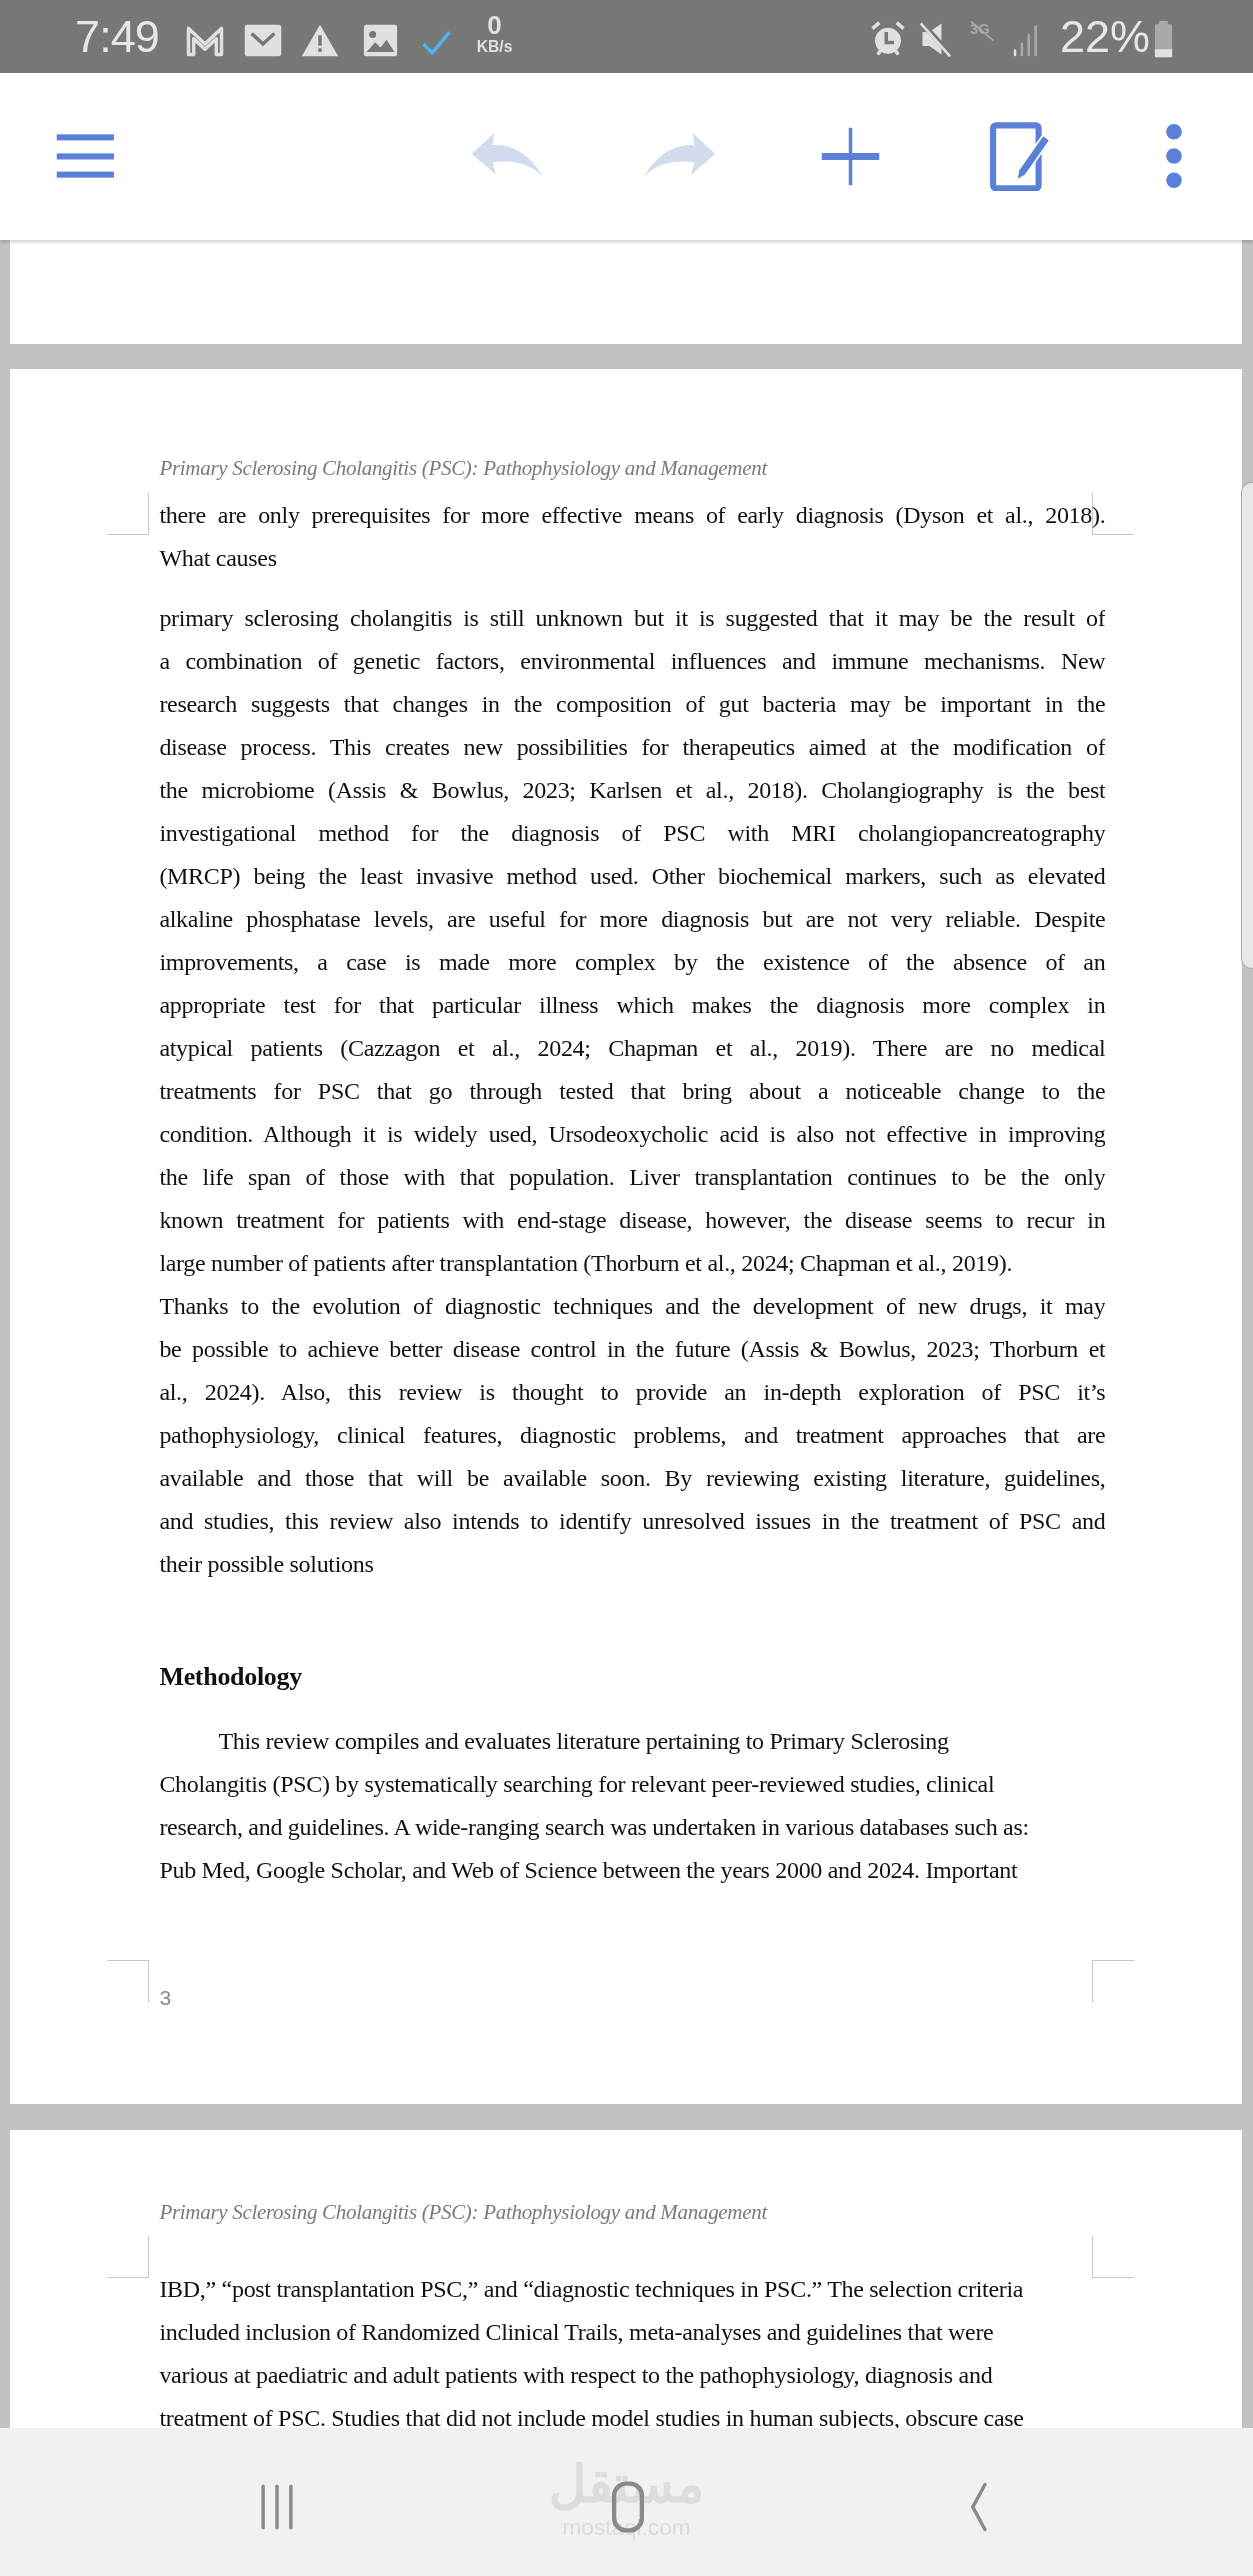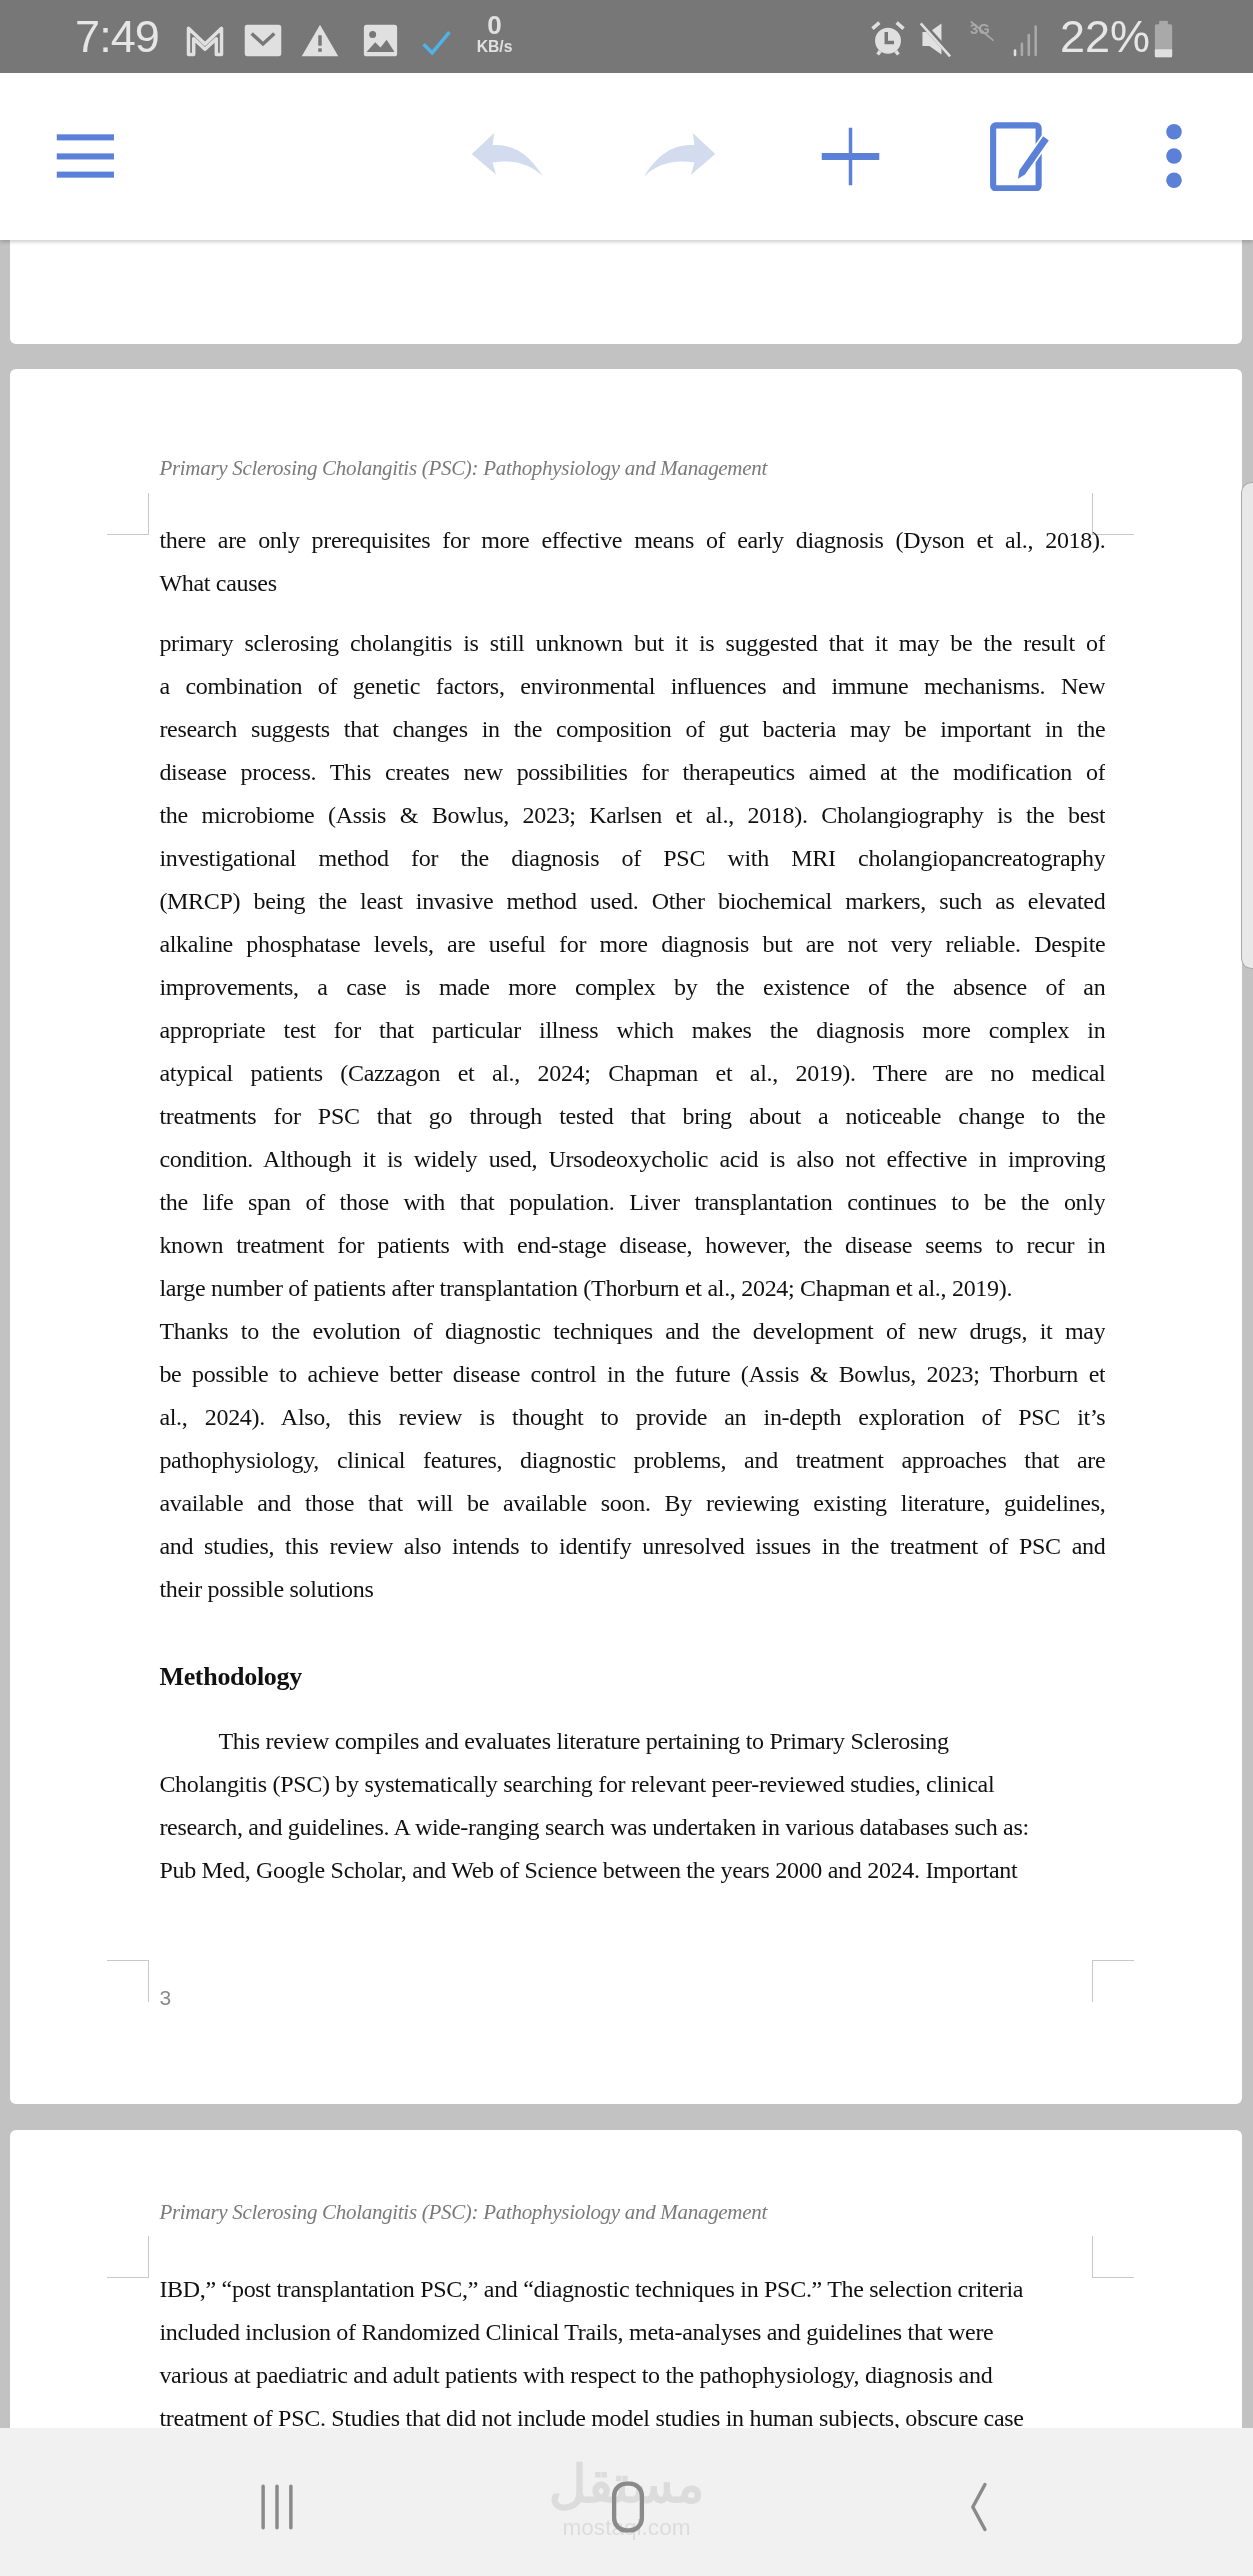--- a/index.html
+++ b/index.html
@@ -14,21 +14,21 @@
   .sb-net .n { font-size: 26px; line-height: 26px; font-weight: bold; color: #e0e0e0; display: block; }
   .sb-net .u { font-size: 15.7px; line-height: 17.4px; font-weight: bold; color: #e0e0e0; display: block; }
   .sb-battery-pct { position: absolute; left: 1060px; top: 8.7px; font-size: 45px; line-height: 56px; color: #e6e6e6; }
 
   
   .toolbar { position: absolute; left: 0; top: 73px; width: 1253px; height: 167px; background: #ffffff; box-shadow: 0 2.6px 3.5px rgba(0,0,0,0.18); z-index: 5; }
   .tb-btn { position: absolute; top: 44px; width: 78px; height: 78px; display: flex; align-items: center; justify-content: center; cursor: pointer; }
 
   
   .doc { position: absolute; left: 0; top: 240px; width: 1253px; height: 2188px; overflow: hidden; background: #c2c2c2; }
-  .page { position: absolute; left: 10.4px; width: 1232px; background: #ffffff; border-radius: 6px; }
+  .page { position: absolute; left: 10.4px; width: 1232px; background: #ffffff; }
   .page-prev { top: -8.7px; height: 113px; }
   .page-3 { top: 129px; height: 1735px; }
   .page-4 { top: 1890px; height: 522px; }
 
   .running-head { position: absolute; left: 149px; font-family: "Liberation Serif", serif; font-style: italic; font-size: 21px; color: #7a7a7a; white-space: nowrap; letter-spacing: -0.3px; }
   .corner { position: absolute; width: 42px; height: 42px; border-color: #c8c8c8; border-style: solid; border-width: 0; }
   .corner.tl { border-right-width: 1.7px; border-bottom-width: 1.7px; }
   .corner.tr { border-left-width: 1.7px; border-bottom-width: 1.7px; }
   .corner.bl { border-right-width: 1.7px; border-top-width: 1.7px; }
   .corner.br { border-left-width: 1.7px; border-top-width: 1.7px; }
@@ -171,21 +171,21 @@
 </div>
 
 <div class="doc">
   <div class="page page-prev"></div>
 
   <div class="page page-3">
     <div class="running-head" style="top:87px;">Primary Sclerosing Cholangitis (PSC): Pathophysiology and Management</div>
     <div class="corner tl" style="left:97px;top:124px;"></div>
     <div class="corner tr" style="left:1082px;top:124px;"></div>
 
-    <div class="body-text" style="top:150px;">
+    <div class="body-text" style="top:125px;">
       <span class="line j">there are only prerequisites for more effective means of early diagnosis (Dyson et al., 2018).</span>
       <span class="line">What causes</span>
       <span class="gap"></span>
       <span class="line j">primary sclerosing cholangitis is still unknown but it is suggested that it may be the result of</span>
       <span class="line j">a combination of genetic factors, environmental influences and immune mechanisms. New</span>
       <span class="line j">research suggests that changes in the composition of gut bacteria may be important in the</span>
       <span class="line j">disease process. This creates new possibilities for therapeutics aimed at the modification of</span>
       <span class="line j">the microbiome (Assis &amp; Bowlus, 2023; Karlsen et al., 2018). Cholangiography is the best</span>
       <span class="line j">investigational method for the diagnosis of PSC with MRI cholangiopancreatography</span>
       <span class="line j">(MRCP) being the least invasive method used. Other biochemical markers, such as elevated</span>

